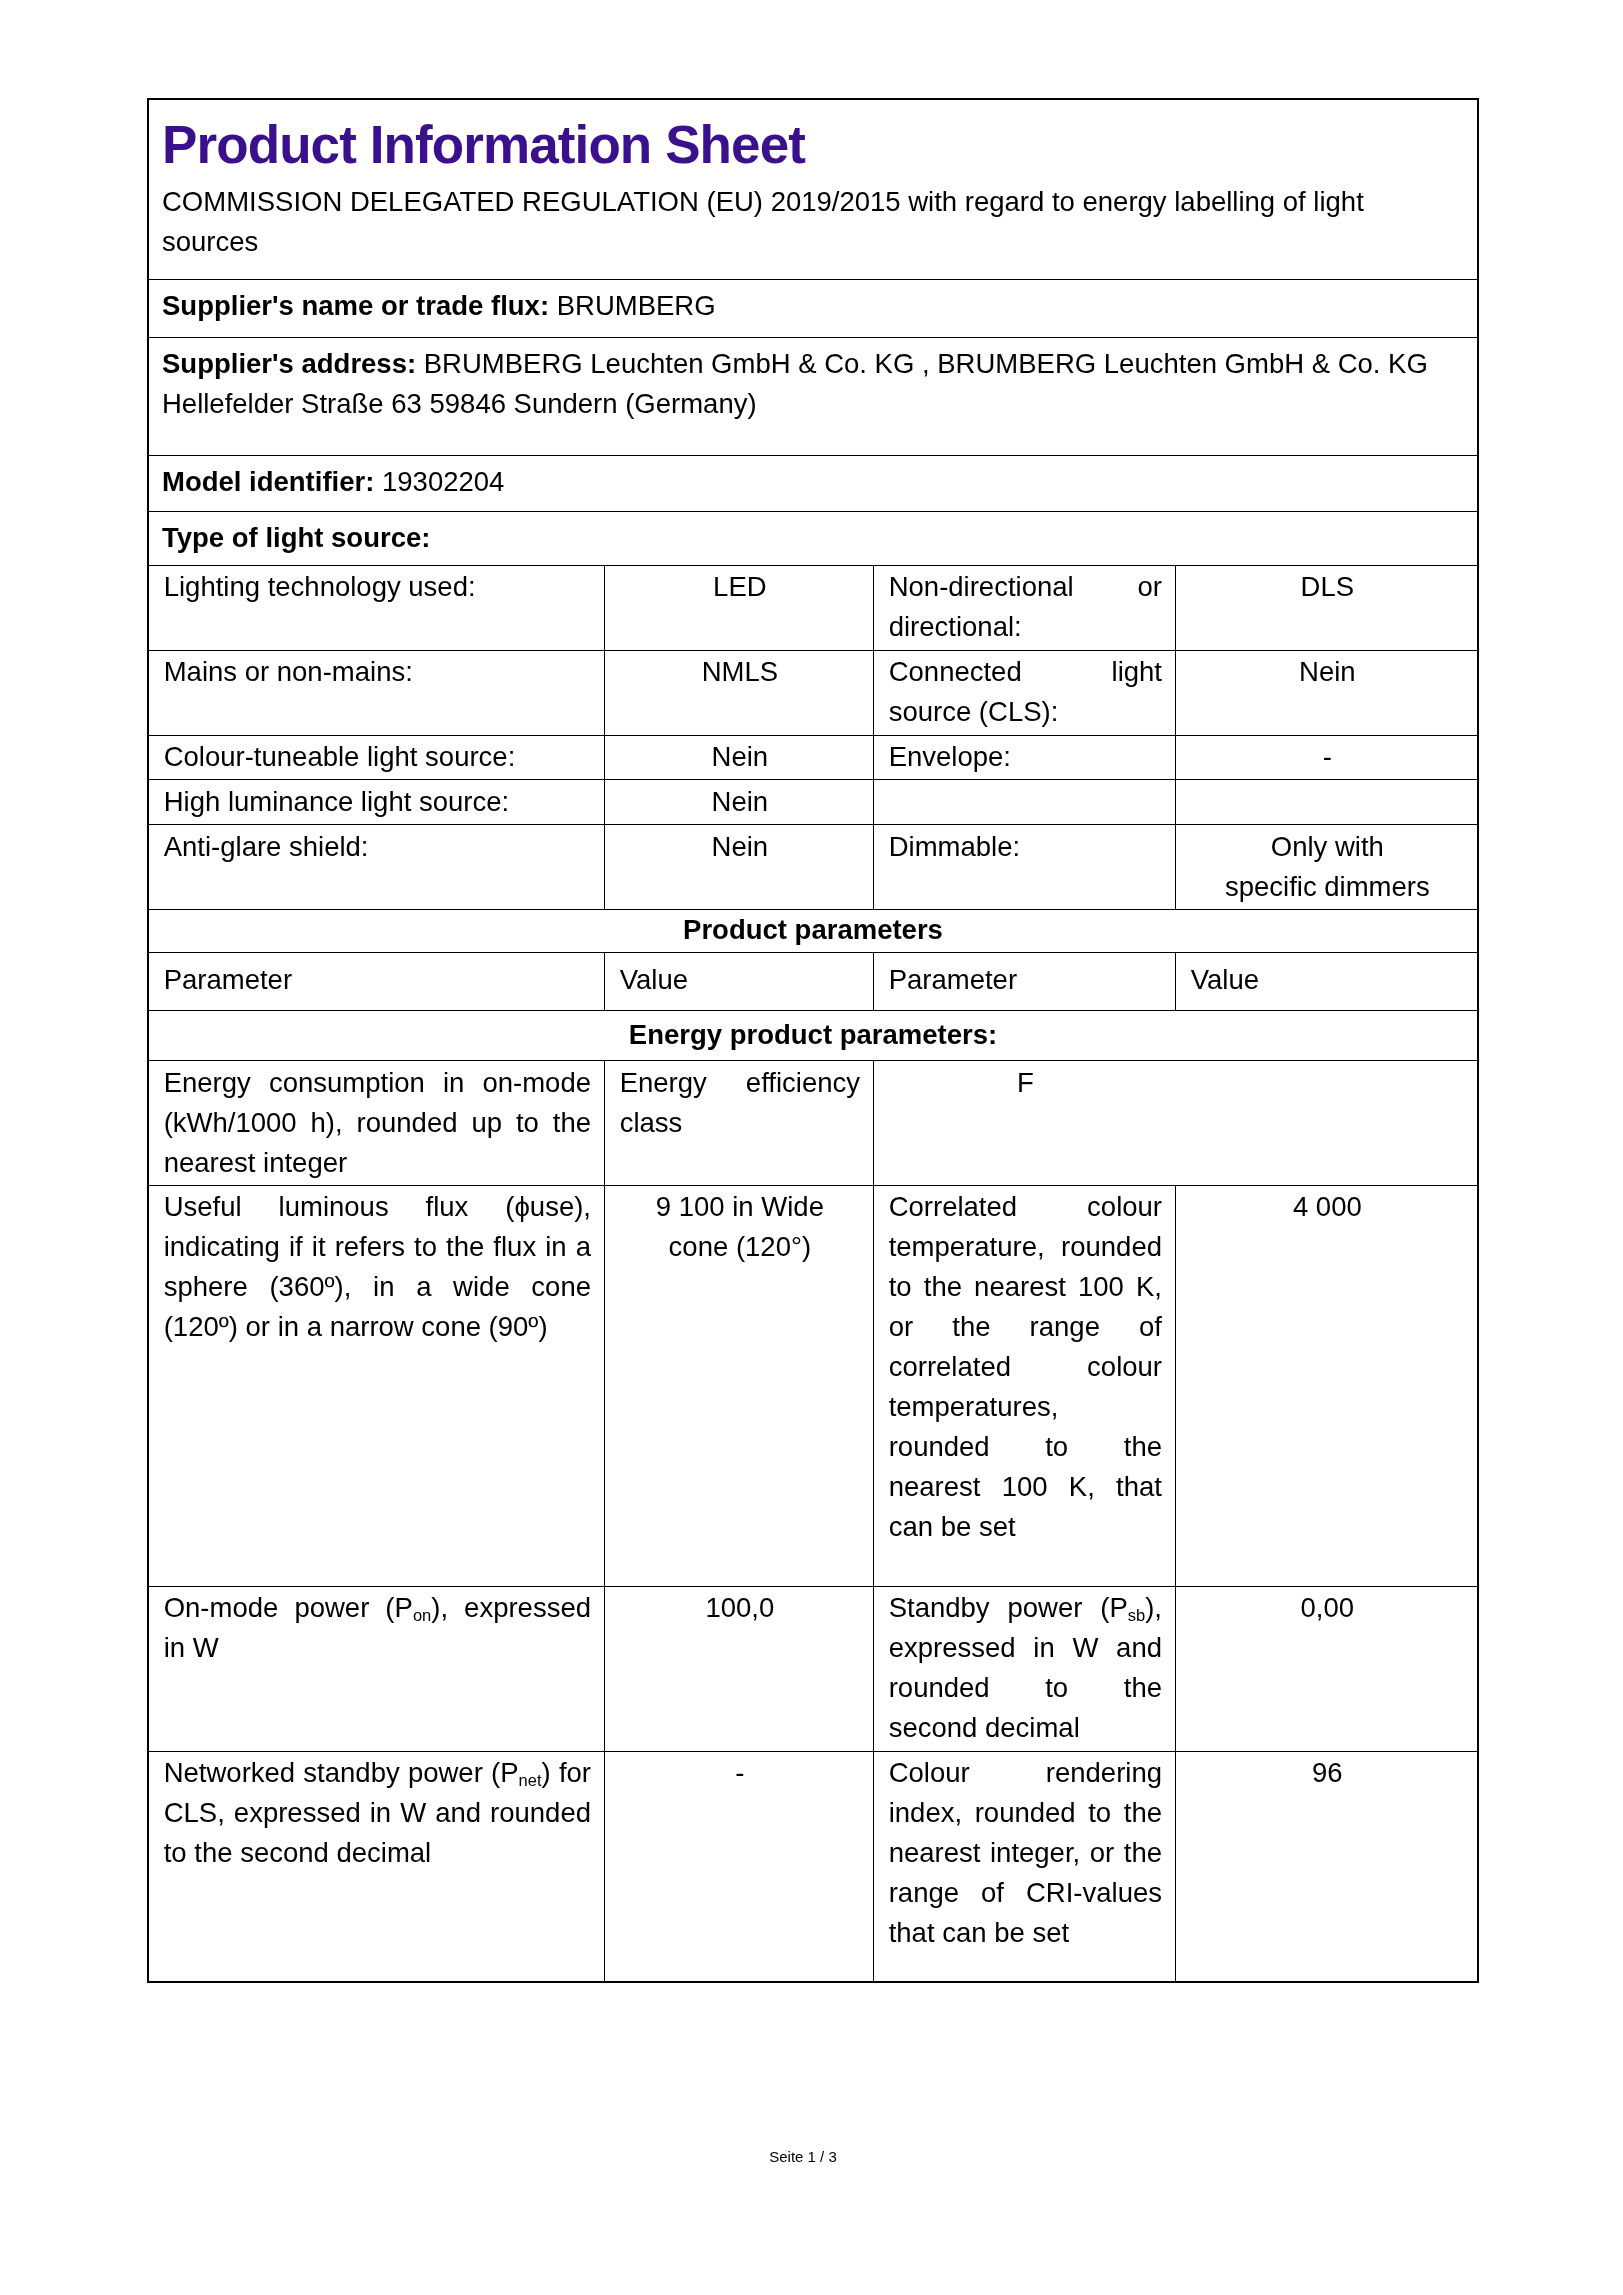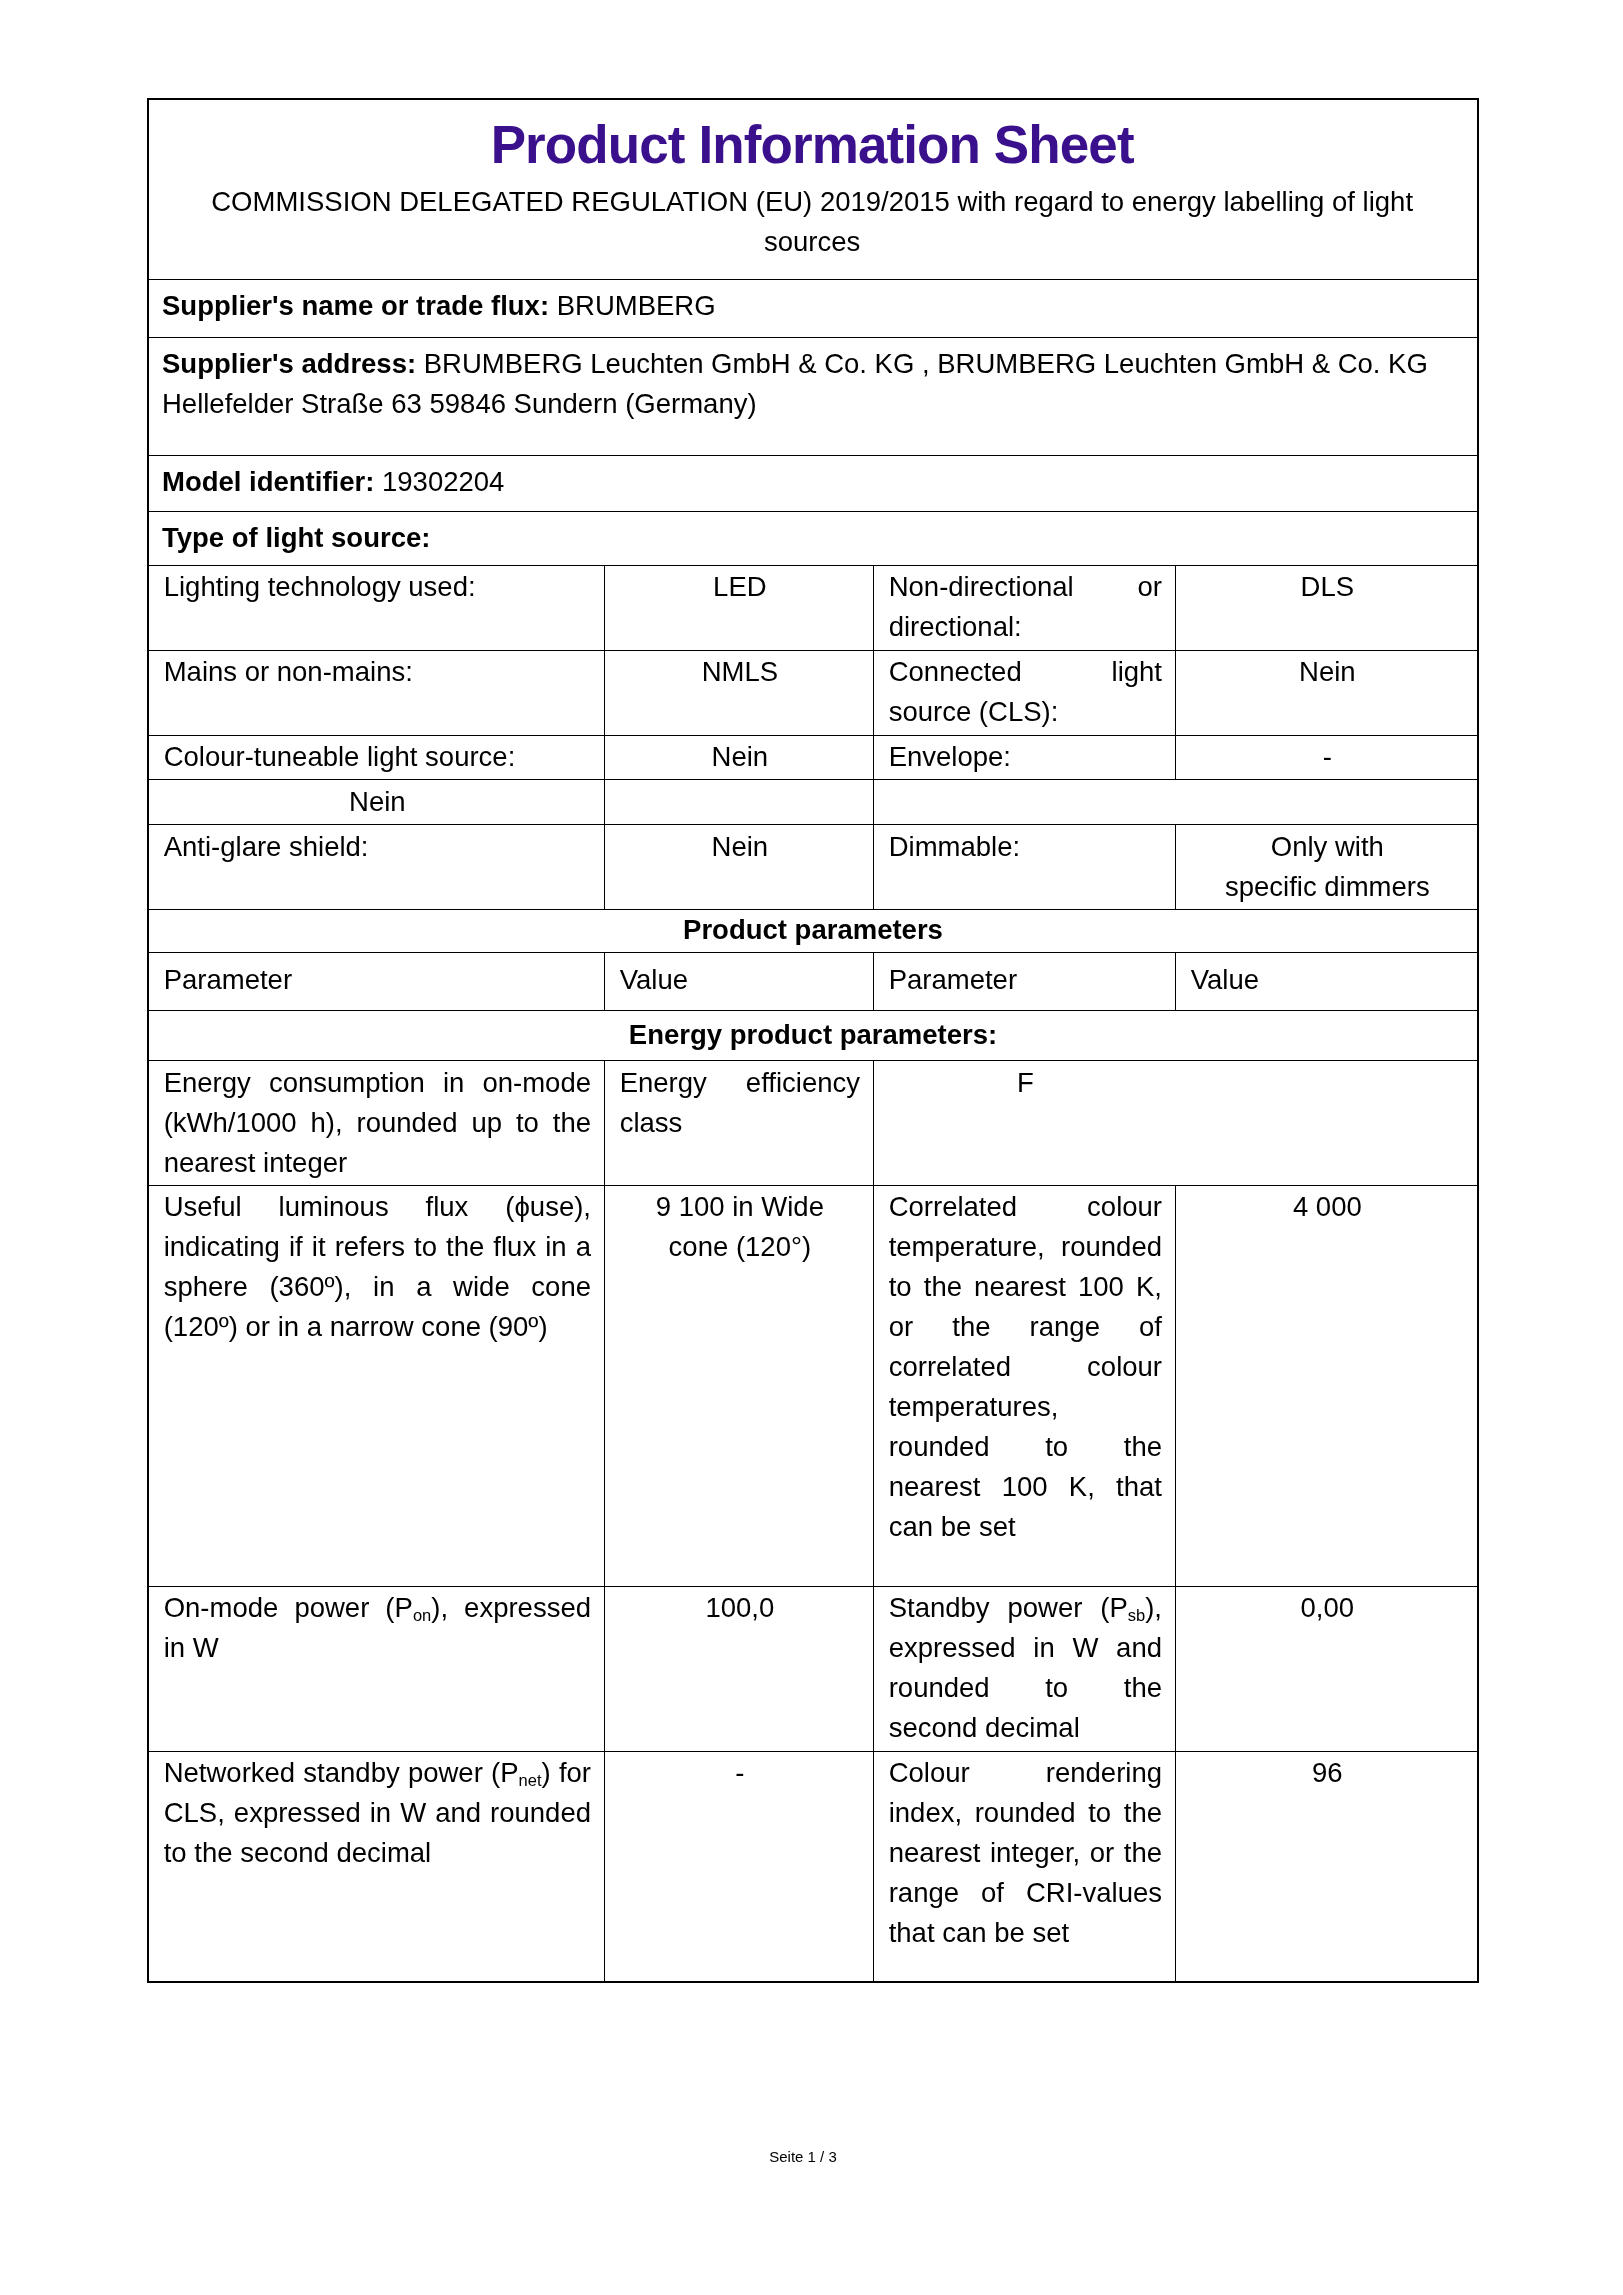--- a/index.html
+++ b/index.html
@@ -9,21 +9,21 @@
   }
   .sheet {
     position:absolute; left:147px; top:98px; width:1332px;
     border:2.8px solid #000; box-sizing:border-box;
     font-size:27.5px; line-height:40px;
   }
   .row { border-top:1.8px solid #000; box-sizing:border-box; }
   .row:first-child { border-top:none; }
 
   
-  .hdr { padding:11px 14.7px 16.5px 13px;text-align:center; }
+  .hdr { padding:11px 14.7px 16.5px 13px; }
   .title { font-size:53px; line-height:68px; font-weight:bold; letter-spacing:-0.9px; }
   .reg { white-space:pre-line; margin-top:3px; }
 
   
   .info { padding:6.4px 14.7px 6.4px 13px; }
   .lbl { font-weight:bold; }
   .val { white-space:pre-line; }
 
   
   .g { display:grid; grid-template-columns:455px 269px 302px 1fr; }
@@ -97,20 +97,21 @@
   </div>
 
   <div class="row g h48">
     <div class="p">Colour-tuneable light source:</div>
     <div class="v">Nein</div>
     <div class="p">Envelope:</div>
     <div class="v">-</div>
   </div>
 
   <div class="row g h49">
+    <div class="p">High luminance light source:</div>
     <div class="v">Nein</div>
     <div class="p"></div>
     <div class="v"></div>
   </div>
 
   <div class="row g h93">
     <div class="p">Anti-glare shield:</div>
     <div class="v">Nein</div>
     <div class="p">Dimmable:</div>
     <div class="v">Only with

